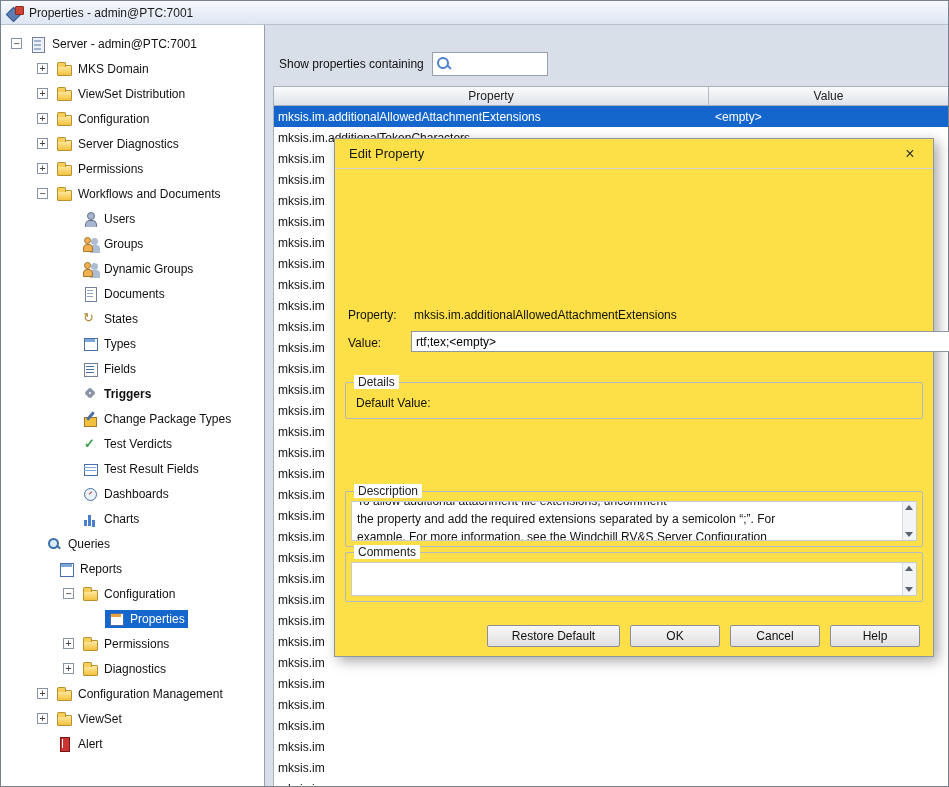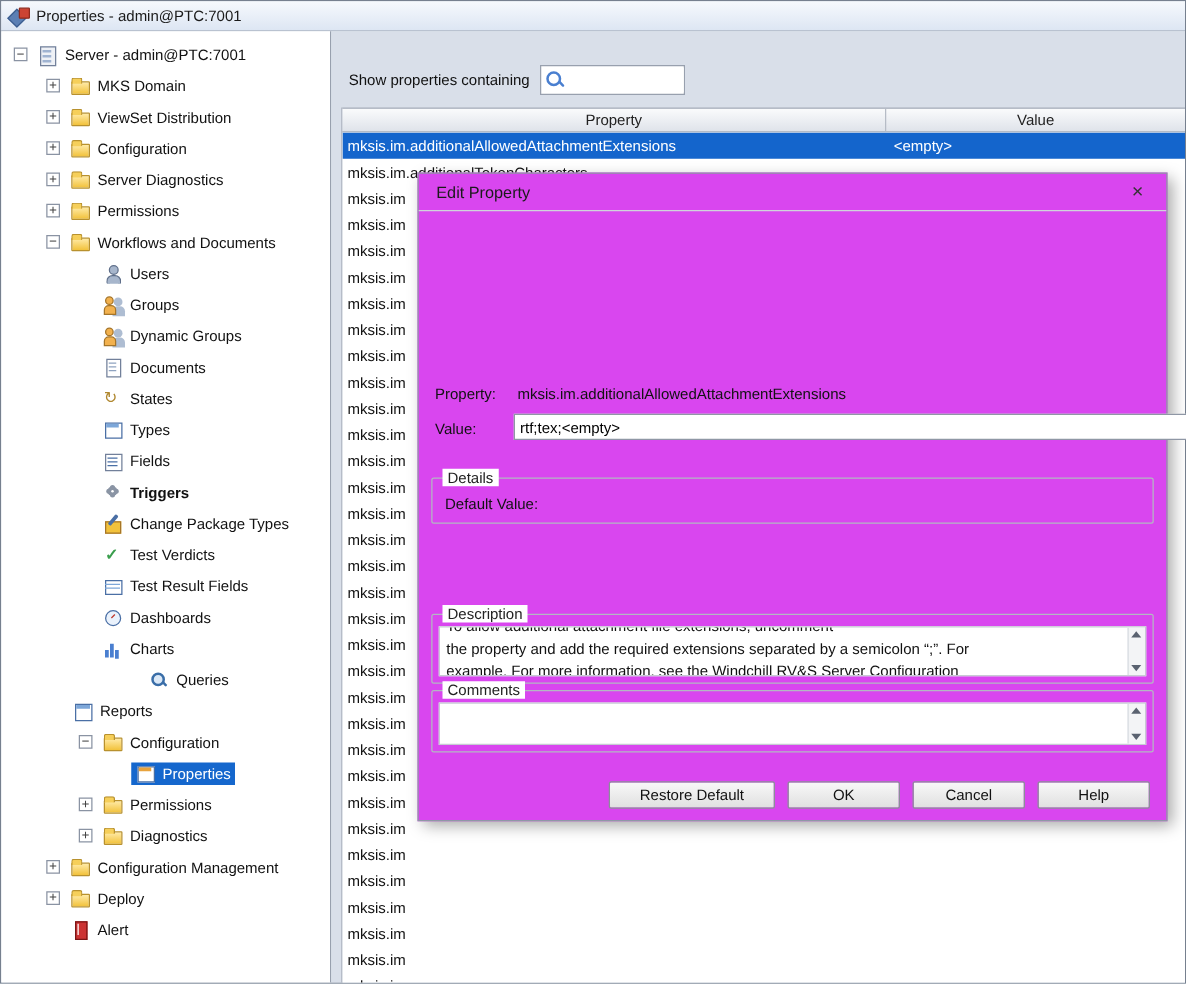--- a/index.html
+++ b/index.html
@@ -83,21 +83,21 @@
   .th.prop { width:435px; border-right:1px solid #b6bcc6; }
   .th.val { flex:1; }
   .tbody { flex:1; background:#fff; overflow:hidden; }
   .trow { display:flex; height:21px; align-items:center; color:#111; }
   .trow .cell { overflow:hidden; white-space:nowrap; }
   .trow .cell.prop { width:435px; padding-left:4px; }
   .trow .cell.val { flex:1; padding-left:6px; }
   .trow.sel { background:#1465cc; color:#fff; }
 
   
-  .dialog { position:absolute; left:333px; top:137px; width:600px; height:519px; background:#d946ef;
+  .dialog { position:absolute; left:333px; top:137px; width:600px; height:519px; background:#fde047;
     border:1px solid #8f97a5; box-shadow:4px 4px 12px rgba(0,0,0,.35); z-index:10; }
   .dlg-titlebar { position:absolute; left:0; right:0; top:0; height:30px; border-bottom:1px solid #d0d3da;
     display:flex; align-items:center; justify-content:space-between; padding:0 14px; }
   .dlg-title { font-size:13px; color:#1a1a1a; }
   .dlg-close { font-size:16px; color:#333; width:18px; text-align:center; cursor:pointer; line-height:16px; }
   .dlg-close::before { content:'\00D7'; }
 
   .lbl-property { position:absolute; left:13px; top:169px; }
   .txt-propname { position:absolute; left:79px; top:169px; }
   .lbl-value { position:absolute; left:13px; top:197px; }
@@ -272,21 +272,21 @@
               <span class="tree-label">Dashboards</span>
             </span>
           </div>
           <div class="tree-row" style="padding-left: 62px;">
             <span class="expander none"></span>
             <span class="node">
               <span class="ic chart-icon"></span>
               <span class="tree-label">Charts</span>
             </span>
           </div>
-          <div class="tree-row" style="padding-left: 99px;">
+          <div class="tree-row" style="padding-left: 26px;">
             <span class="expander none"></span>
             <span class="node">
               <span class="ic query-icon"></span>
               <span class="tree-label">Queries</span>
             </span>
           </div>
           <div class="tree-row" style="padding-left: 38px;">
             <span class="expander none"></span>
             <span class="node">
               <span class="ic report-icon"></span>
@@ -325,21 +325,21 @@
             <span class="expander">+</span>
             <span class="node">
               <span class="ic folder-icon"></span>
               <span class="tree-label">Configuration Management</span>
             </span>
           </div>
           <div class="tree-row" style="padding-left: 36px;">
             <span class="expander">+</span>
             <span class="node">
               <span class="ic folder-icon"></span>
-              <span class="tree-label">Deploy</span>
+              <span class="tree-label">ViewSet</span>
             </span>
           </div>
           <div class="tree-row" style="padding-left: 36px;">
             <span class="expander none"></span>
             <span class="node">
               <span class="ic alert-icon"></span>
               <span class="tree-label">Alert</span>
             </span>
           </div>
         </div>

